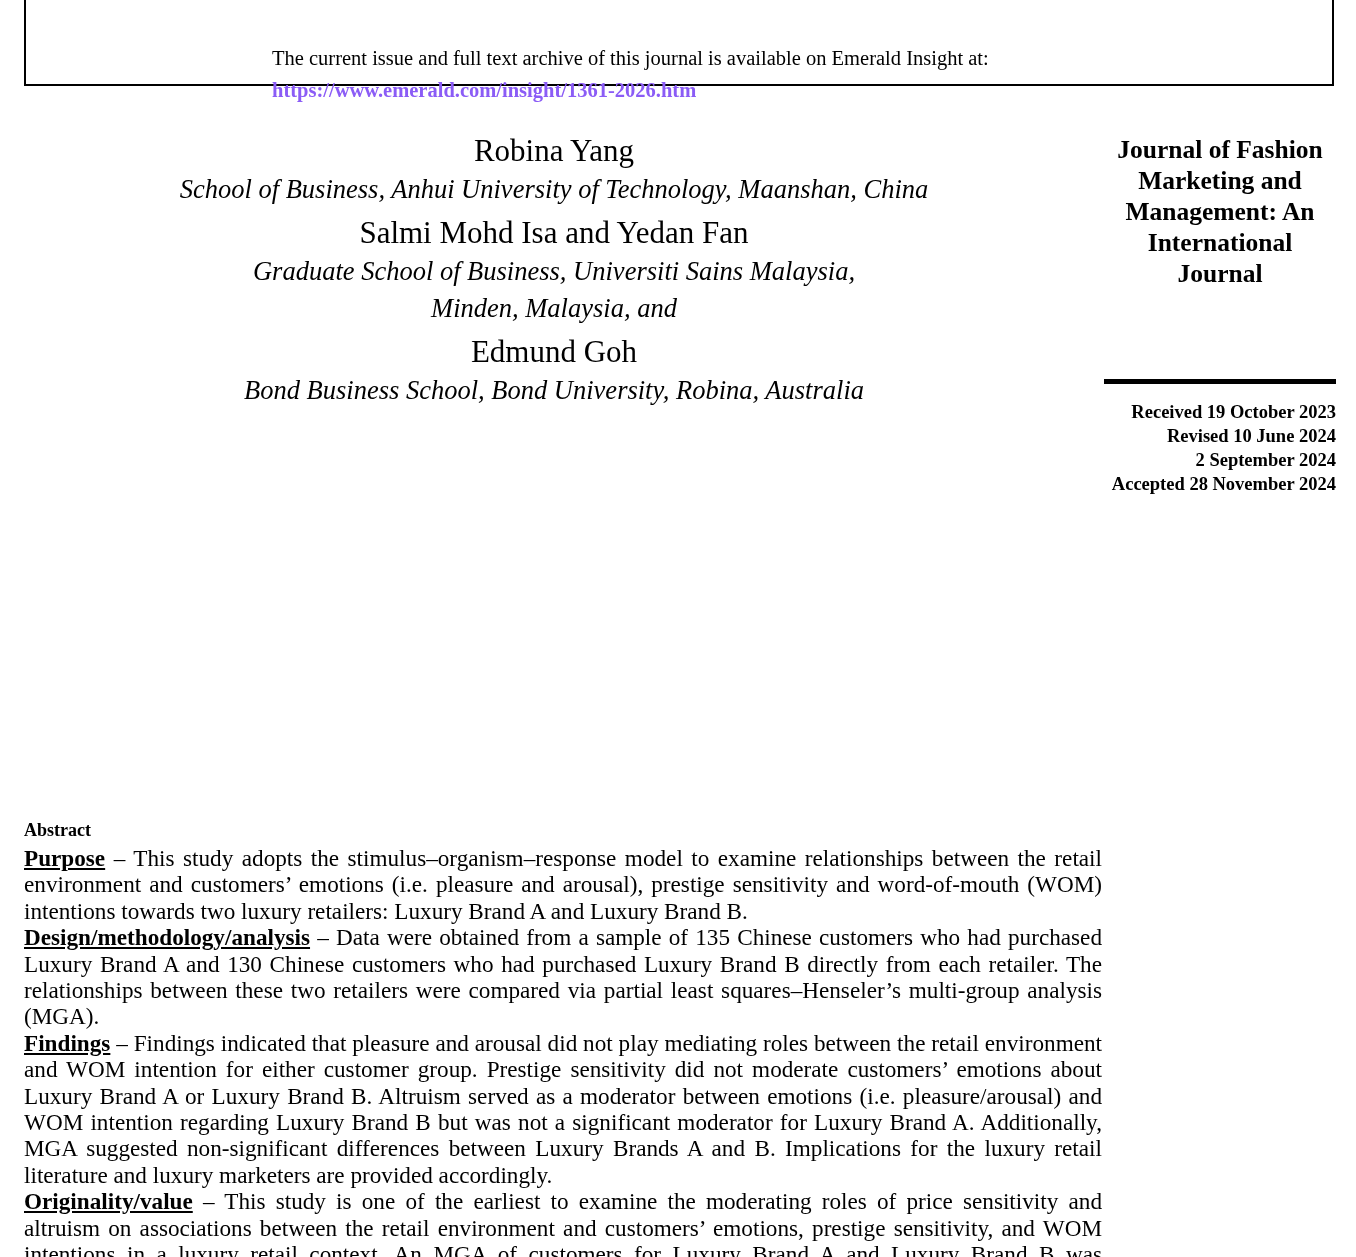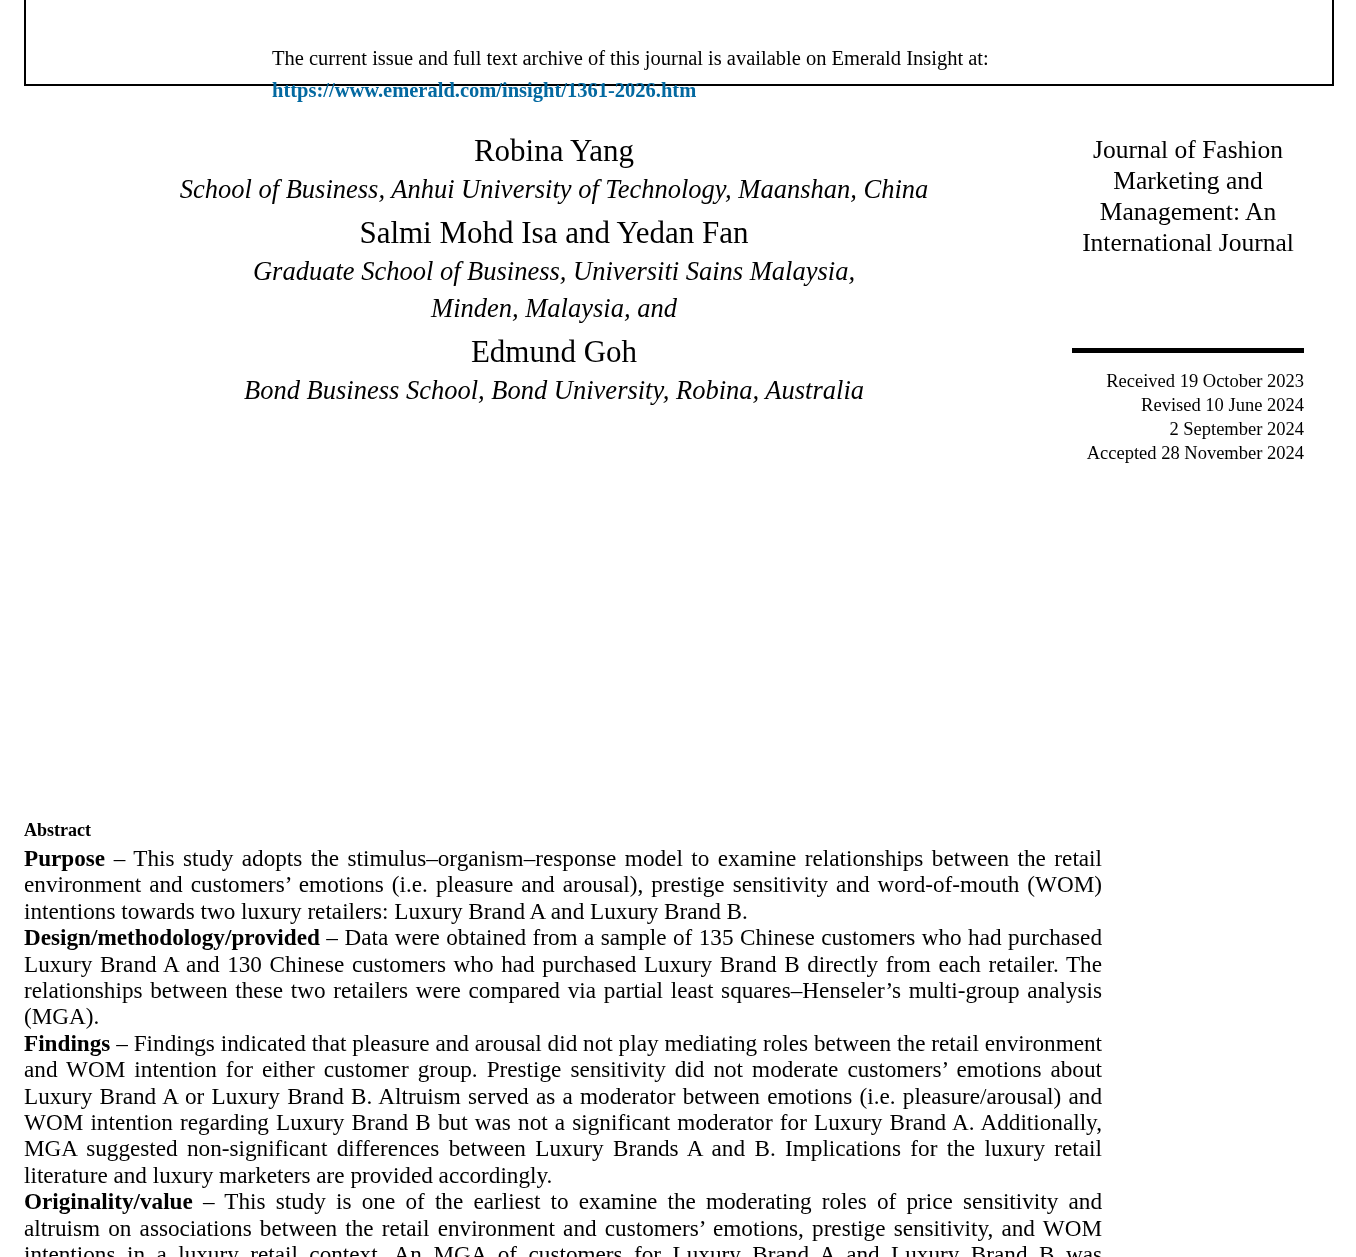--- a/index.html
+++ b/index.html
@@ -36,21 +36,21 @@
     font-size: 20.5px;
     line-height: 28px;
     color: #000;
     margin-top: 36px;
   }
   .avail-url {
     display: block;
     margin-top: 4px;
     font-size: 20.5px;
     font-weight: bold;
-    color: #0369a1;
+    color: #8b5cf6;
     text-decoration: none;
     line-height: 28px;
   }
 
   
   .header-wrap {
     position: absolute;
     left: 0;
     top: 100px;
     width: 1356px;
@@ -82,24 +82,25 @@
   }
   .author-aff {
     font-size: 26.5px;
     font-style: italic;
     line-height: 37px;
   }
 
   
   .journal-col {
     position: absolute;
-    left: 1072px;
+    left: 1104px;
     top: 34px;
     width: 232px;
     text-align: center;
+    font-weight: bold;
   }
   .journal-name {
     font-size: 25.5px;
     line-height: 31px;
   }
   .journal-rule {
     margin: 90px 0 0 0;
     border: none;
     border-top: 5px solid #000;
     width: 232px;
@@ -124,20 +125,21 @@
     margin: 0 0 4px 0;
   }
   .abstract p {
     margin: 0;
     font-size: 23.2px;
     line-height: 26.4px;
     text-align: justify;
   }
   .abstract p b {
     font-weight: bold;
+    text-decoration: underline;
   }
 </style>
 </head>
 <body>
 
 <div class="avail-box">
   <div class="avail-inner">
     <div class="avail-line">The current issue and full text archive of this journal is available on Emerald Insight at:</div>
     <a class="avail-url" href="#">https://www.emerald.com/insight/1361-2026.htm</a>
   </div>
@@ -170,19 +172,19 @@
       <div>Accepted 28 November 2024</div>
     </div>
   </div>
 </div>
 
 <div class="abstract">
   <div class="abstract-heading">Abstract</div>
 
   <p><b>Purpose</b><span> – </span><span>This study adopts the stimulus–organism–response model to examine relationships between the retail environment and customers’ emotions (i.e. pleasure and arousal), prestige sensitivity and word-of-mouth (WOM) intentions towards two luxury retailers: Luxury Brand A and Luxury Brand B.</span></p>
 
-  <p><b>Design/methodology/provided</b><span> – </span><span>Data were obtained from a sample of 135 Chinese customers who had purchased Luxury Brand A and 130 Chinese customers who had purchased Luxury Brand B directly from each retailer. The relationships between these two retailers were compared via partial least squares–Henseler’s multi-group analysis (MGA).</span></p>
+  <p><b>Design/methodology/analysis</b><span> – </span><span>Data were obtained from a sample of 135 Chinese customers who had purchased Luxury Brand A and 130 Chinese customers who had purchased Luxury Brand B directly from each retailer. The relationships between these two retailers were compared via partial least squares–Henseler’s multi-group analysis (MGA).</span></p>
 
   <p><b>Findings</b><span> – </span><span>Findings indicated that pleasure and arousal did not play mediating roles between the retail environment and WOM intention for either customer group. Prestige sensitivity did not moderate customers’ emotions about Luxury Brand A or Luxury Brand B. Altruism served as a moderator between emotions (i.e. pleasure/arousal) and WOM intention regarding Luxury Brand B but was not a significant moderator for Luxury Brand A. Additionally, MGA suggested non-significant differences between Luxury Brands A and B. Implications for the luxury retail literature and luxury marketers are provided accordingly.</span></p>
 
   <p><b>Originality/value</b><span> – </span><span>This study is one of the earliest to examine the moderating roles of price sensitivity and altruism on associations between the retail environment and customers’ emotions, prestige sensitivity, and WOM intentions in a luxury retail context. An MGA of customers for Luxury Brand A and Luxury Brand B was innovatively performed to evaluate the proposed framework.</span></p>
 
 </div>
 
 </body></html>

